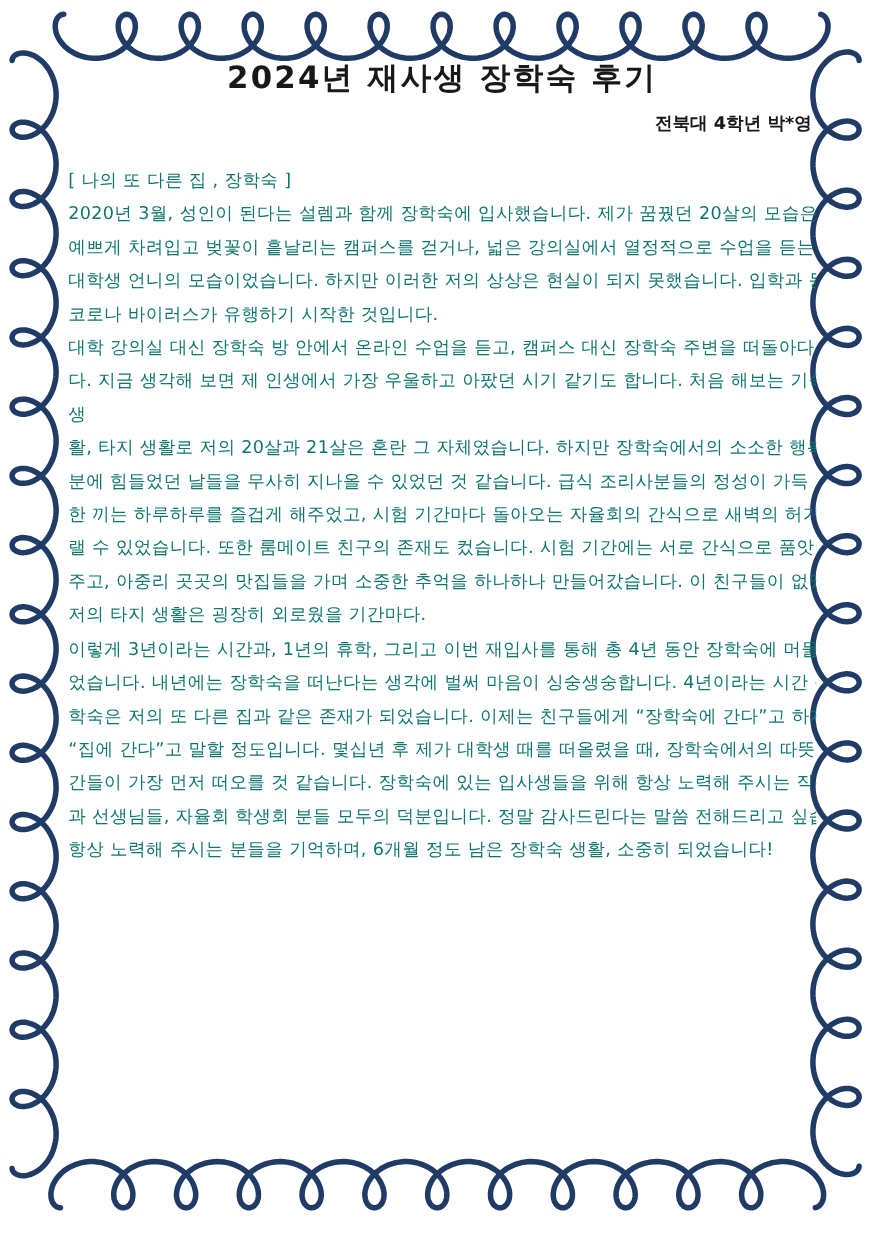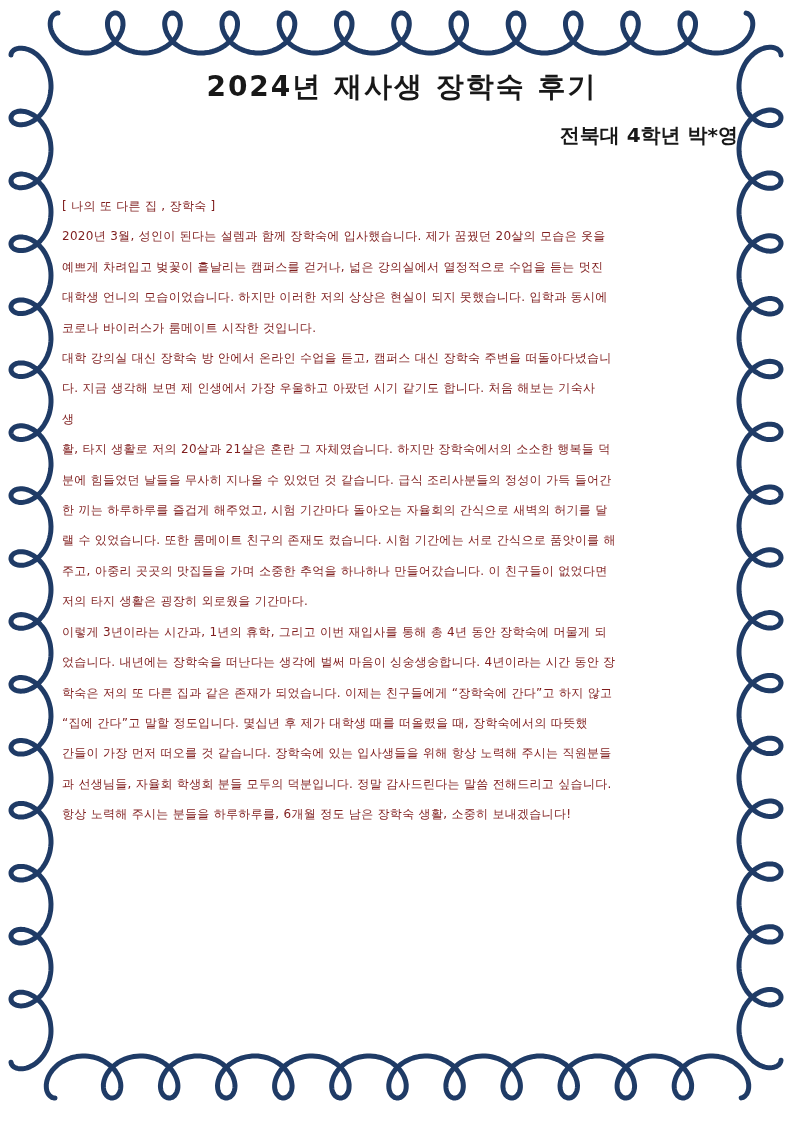--- a/index.html
+++ b/index.html
@@ -26,39 +26,39 @@
   .content {
     position: absolute;
     left: 0;
     top: 0;
     width: 794px;
     height: 1123px;
     padding: 52px 52px 0 62px;
     box-sizing: border-box;
   }
   .title {
-    margin: 16px;
+    margin: 0;
     text-align: center;
     font-size: 28px;
     font-weight: bold;
     letter-spacing: 2px;
     color: #181818;
   }
   .byline {
     margin-top: 12px;
     text-align: right;
-    font-size: 20px;
+    font-size: 16px;
     font-weight: bold;
     padding-right: 4px;
     color: #181818;
   }
   .body-text {
-    margin-top: 42px;
-    color: #7f1d1d;
-    font-size: 12px;
+    margin-top: 26px;
+    color: #0f766e;
+    font-size: 16px;
   }
   .body-line {
     line-height: 30.4px;
     white-space: nowrap;
     overflow: hidden;
     letter-spacing: 0.3px;
   }
 </style>
 </head>
 <body>
@@ -73,33 +73,33 @@
   </svg>
 
   <div class="content">
     <h1 class="title">2024년 재사생 장학숙 후기</h1>
     <div class="byline">전북대 4학년 박*영</div>
     <div class="body-text">
         <div class="body-line">[ 나의 또 다른 집 , 장학숙 ]</div>
         <div class="body-line">2020년 3월, 성인이 된다는 설렘과 함께 장학숙에 입사했습니다. 제가 꿈꿨던 20살의 모습은 옷을</div>
         <div class="body-line">예쁘게 차려입고 벚꽃이 흩날리는 캠퍼스를 걷거나, 넓은 강의실에서 열정적으로 수업을 듣는 멋진</div>
         <div class="body-line">대학생 언니의 모습이었습니다. 하지만 이러한 저의 상상은 현실이 되지 못했습니다. 입학과 동시에</div>
-        <div class="body-line">코로나 바이러스가 룸메이트 시작한 것입니다.</div>
+        <div class="body-line">코로나 바이러스가 유행하기 시작한 것입니다.</div>
         <div class="body-line">대학 강의실 대신 장학숙 방 안에서 온라인 수업을 듣고, 캠퍼스 대신 장학숙 주변을 떠돌아다녔습니</div>
         <div class="body-line">다. 지금 생각해 보면 제 인생에서 가장 우울하고 아팠던 시기 같기도 합니다. 처음 해보는 기숙사</div>
         <div class="body-line">생</div>
         <div class="body-line">활, 타지 생활로 저의 20살과 21살은 혼란 그 자체였습니다. 하지만 장학숙에서의 소소한 행복들 덕</div>
         <div class="body-line">분에 힘들었던 날들을 무사히 지나올 수 있었던 것 같습니다. 급식 조리사분들의 정성이 가득 들어간</div>
         <div class="body-line">한 끼는 하루하루를 즐겁게 해주었고, 시험 기간마다 돌아오는 자율회의 간식으로 새벽의 허기를 달</div>
         <div class="body-line">랠 수 있었습니다. 또한 룸메이트 친구의 존재도 컸습니다. 시험 기간에는 서로 간식으로 품앗이를 해</div>
         <div class="body-line">주고, 아중리 곳곳의 맛집들을 가며 소중한 추억을 하나하나 만들어갔습니다. 이 친구들이 없었다면</div>
         <div class="body-line">저의 타지 생활은 굉장히 외로웠을 기간마다.</div>
         <div class="body-line">이렇게 3년이라는 시간과, 1년의 휴학, 그리고 이번 재입사를 통해 총 4년 동안 장학숙에 머물게 되</div>
         <div class="body-line">었습니다. 내년에는 장학숙을 떠난다는 생각에 벌써 마음이 싱숭생숭합니다. 4년이라는 시간 동안 장</div>
         <div class="body-line">학숙은 저의 또 다른 집과 같은 존재가 되었습니다. 이제는 친구들에게 “장학숙에 간다”고 하지 않고</div>
         <div class="body-line">“집에 간다”고 말할 정도입니다. 몇십년 후 제가 대학생 때를 떠올렸을 때, 장학숙에서의 따뜻했</div>
         <div class="body-line">간들이 가장 먼저 떠오를 것 같습니다. 장학숙에 있는 입사생들을 위해 항상 노력해 주시는 직원분들</div>
         <div class="body-line">과 선생님들, 자율회 학생회 분들 모두의 덕분입니다. 정말 감사드린다는 말씀 전해드리고 싶습니다.</div>
-        <div class="body-line">항상 노력해 주시는 분들을 하루하루를, 6개월 정도 남은 장학숙 생활, 소중히 보내겠습니다!</div>
+        <div class="body-line">항상 노력해 주시는 분들을 기억하며, 6개월 정도 남은 장학숙 생활, 소중히 되었습니다!</div>
       </div>
   </div>
 
 </div>
 
 </body></html>

